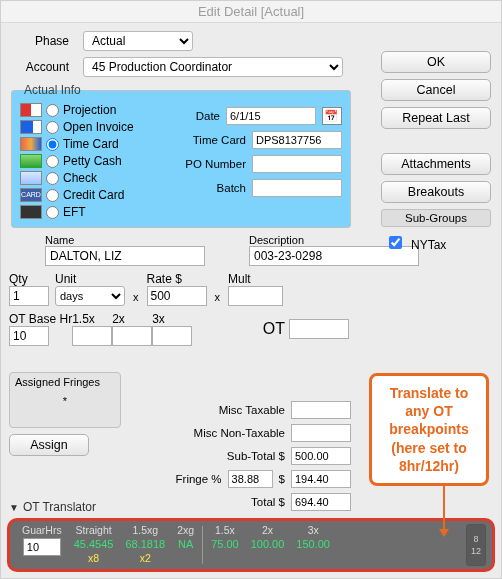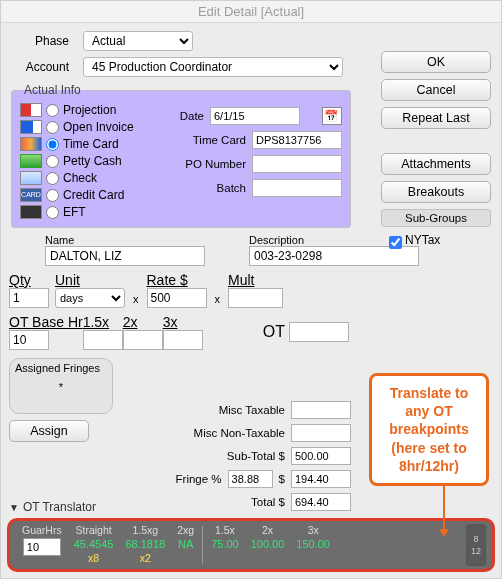--- a/index.html
+++ b/index.html
@@ -39,74 +39,74 @@
     position:absolute; top:28px; right:10px; width:110px;
     display:flex; flex-direction:column; gap:6px;
   }
   .btn {
     font-size:12.5px; height:22px; border-radius:5px; border:1px solid #b2b2b2;
     background:linear-gradient(var(--btn-grad-top),var(--btn-grad-bot));
     cursor:pointer;
   }
   .side-group { margin-top:18px; display:flex; flex-direction:column; gap:6px; }
   .sub-group-label { background:#dedede; border:1px solid #c0c0c0; border-radius:3px; font-size:11.5px; text-align:center; height:18px; line-height:16px;}
-  .checkbox-row { display:flex; align-items:flex-start; gap:0; font-size:12px; padding-left:4px;}
+  .checkbox-row { display:flex; align-items:flex-end; gap:6px; font-size:12px; padding-left:4px;}
   .checkbox-row input { accent-color:#2f7bff; }
 
   fieldset.actual {
     border:1px solid #c0c0c0; border-radius:4px; padding:6px 8px 8px 8px;
-    width:340px; font-size:12px; background:#c4b5fd;
+    width:340px; font-size:12px; background:#7dd3fc;
   }
   fieldset.actual legend { font-size:12px; padding:0 4px; color:#444;}
   .ai-body { display:flex; gap:6px; }
   .ai-left { display:flex; flex-direction:column; gap:3px; }
   .ai-opt { display:flex; align-items:center; gap:4px; }
   .swatch { width:22px; height:14px; border:1px solid #888; display:inline-block; }
   .sw-proj{background:linear-gradient(90deg,#d33,#d33 50%,#fff 50%);}
   .sw-inv{background:linear-gradient(90deg,#1c61e3,#1c61e3 60%,#fff 60%);}
   .sw-tc{background:linear-gradient(90deg,#e64,#ea4,#1c61e3);}
   .sw-petty{background:linear-gradient(#8bd97a,#2ea32e); border-color:#2ea32e;}
   .sw-check{background:linear-gradient(#d8e9ff,#9fc4ff);}
   .sw-cc{background:#3c5faa;color:#fff;font-size:7px;line-height:12px;text-align:center;}
   .sw-eft{background:#333;}
   .ai-opt input[type=radio]{ margin:0; }
   .ai-opt label{ font-size:12px; }
 
   .ai-right { flex:1; display:flex; flex-direction:column; gap:6px; padding-top:4px;}
   .ai-right .r { display:flex; align-items:center; justify-content:flex-end; gap:6px;}
-  .ai-right .r span { font-size:11.5px; text-align:right;margin-left:16px; }
+  .ai-right .r span { font-size:11.5px; text-align:right; }
   .ai-right input[type=text]{ width:90px; height:18px; font-size:11px; border:1px solid #b0b0b0; padding:0 3px; background:#fff;}
   .cal-icon {
     width:20px; height:18px; border:1px solid #888; display:inline-flex; align-items:center; justify-content:center;
     font-size:10px; background:#fff;
   }
 
   .name-desc { display:flex; gap:8px; margin-top:6px; width:340px;}
   .nd-col { display:flex; flex-direction:column;margin-left:36px; }
   .nd-col span { font-size:11px; }
   .nd-col input { height:20px; font-size:12px; border:1px solid #b0b0b0; padding:0 4px; background:#fff;}
   .nd-col.name input{ width:160px;}
   .nd-col.desc input{ width:170px;}
 
   .qtyrow { display:flex; align-items:flex-end; gap:6px; margin-top:6px; width:340px;}
   .qcol { display:flex; flex-direction:column; }
-  .qcol span { font-size:14px;text-decoration:underline; }
+  .qcol span { font-size:12px; }
   input.small { height:20px; border:1px solid #b0b0b0; font-size:12px; padding:0 3px; background:#fff;}
   .w40{width:40px;} .w60{width:60px;} .w55{width:55px;}
   select.unit{ width:70px; height:20px; font-size:11px; border:1px solid #b0b0b0; border-radius:3px; background:#fff;}
   .xlab { font-size:11px; margin:0 2px 3px; }
 
   .otrow { display:flex; align-items:center; margin-top:6px; width:340px;}
   .otrow input.w40{height:20px;}
   .ot-big { flex:1; display:flex; align-items:center; justify-content:flex-end; gap:4px;}
   .ot-big input{ width:60px; height:20px; border:1px solid #b0b0b0; background:#fff;}
 
   .fr-panel {
-    border:1px solid #c0c0c0; background:#e4e4e4; width:104px; height:56px; margin-top:8px;
-    border-radius:10px; font-size:11px; padding:3px 5px; position:relative;
+    border:1px solid #c0c0c0; background:#e4e4e4; width:112px; height:56px; margin-top:26px;
+    border-radius:4px; font-size:11px; padding:3px 5px; position:relative;
   }
   .fr-panel .star{position:absolute; top:22px; left:50%; transform:translateX(-50%);}
   .assign-btn { margin-top:6px; width:80px; }
 
   .totals { position:absolute; left:150px; top:378px; width:200px; display:flex; flex-direction:column; gap:5px;}
   .trow { display:flex; align-items:center; justify-content:flex-end; gap:6px;}
   .trow span{ font-size:11.5px; text-align:right;}
   .trow input{ width:60px; height:18px; border:1px solid #b0b0b0; font-size:11px; padding:0 3px; background:#fff;}
   .trow input.wide{width:60px;}
   .fringe-pct{ width:45px !important; }

